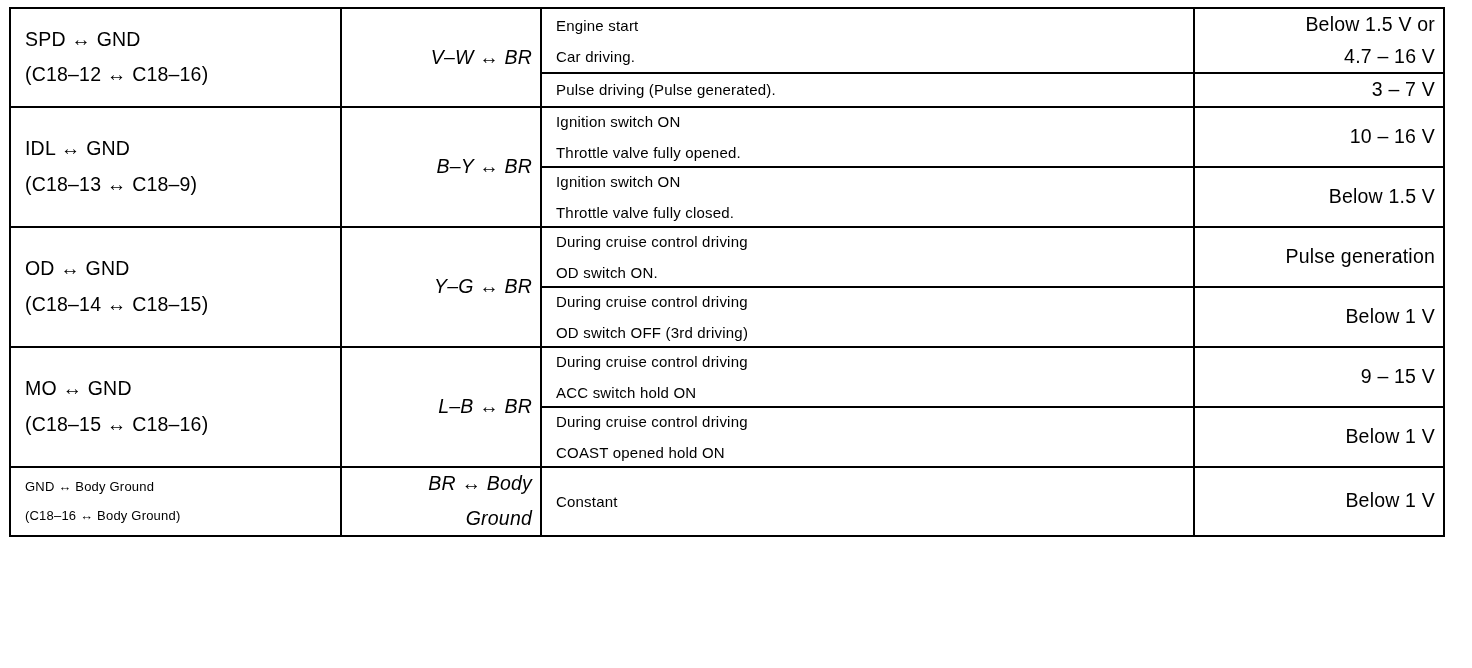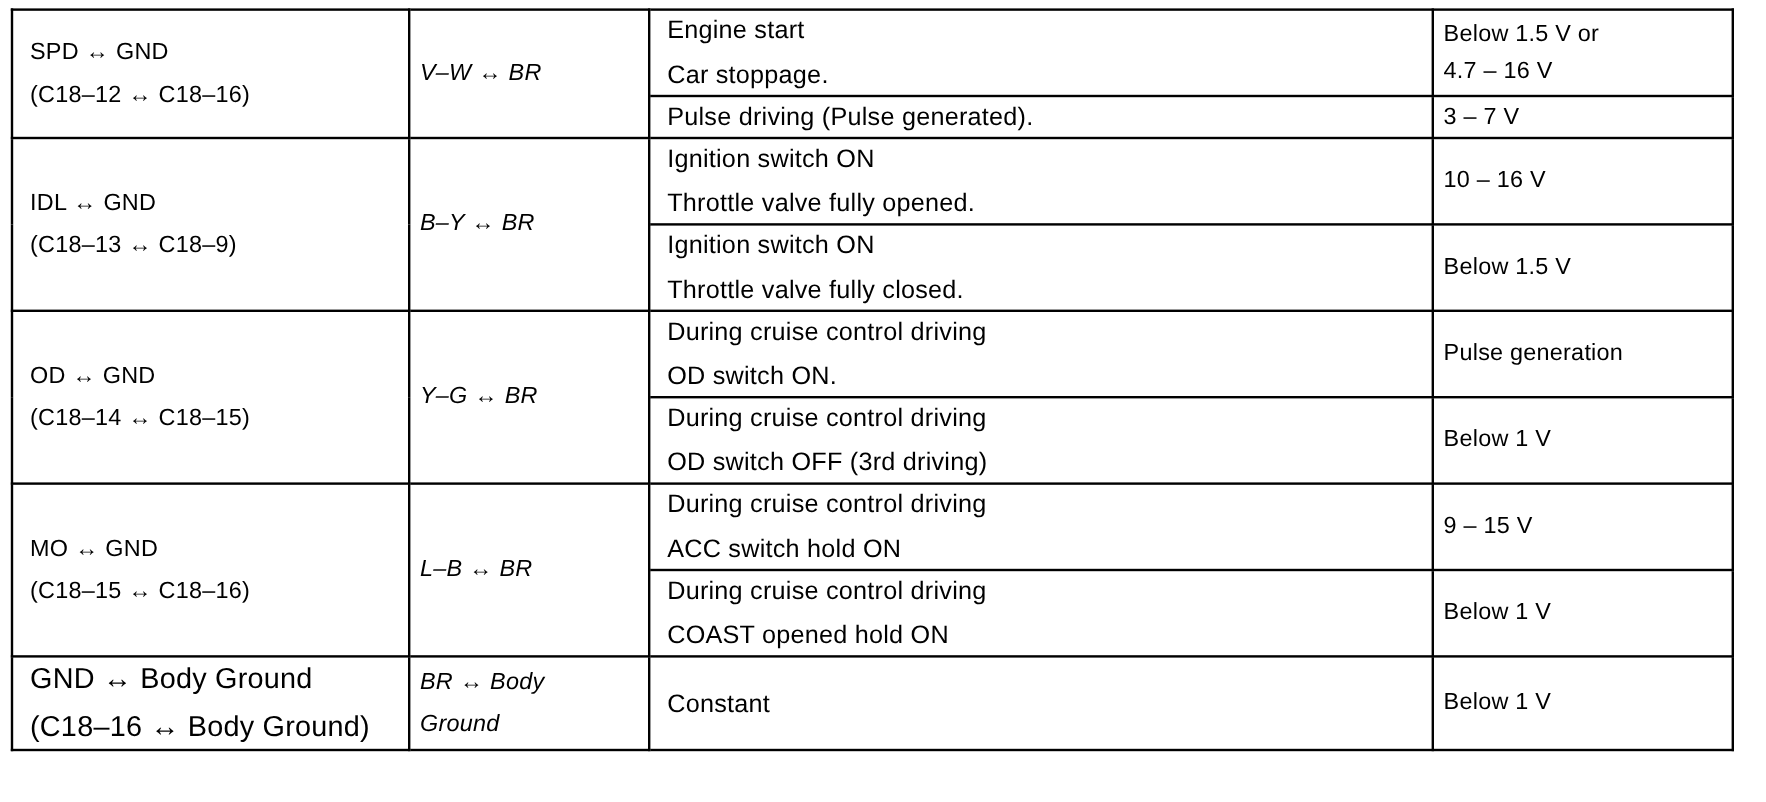--- a/index.html
+++ b/index.html
@@ -51,43 +51,43 @@
     font-size: 19.5px;
     line-height: 1.0;
     letter-spacing: 0.2px;
   }
 
   .pad-left {
     padding: 6px 8px 6px 14px;
   }
   .pad-center {
     padding: 6px 8px;
-    text-align: left;
+    text-align: right;
   }
 
   .line {
     display: block;
     white-space: nowrap;
   }
   .line + .line {
     margin-top: 16px;
   }
 
   
   td.term .cell { font-size: 19.5px; }
-  td.term.small .cell { font-size: 24px; border-radius: 25px; }
+  td.term.small .cell { font-size: 13px; border-radius: 25px; }
 
   
   td.wire {
     text-align: center;
     font-style: italic;
   }
 
   
-  td.cond .cell { font-size: 21px; }
+  td.cond .cell { font-size: 15px; }
 
   
   td.volt {
     text-align: center;
   }
   td.volt .line + .line { margin-top: 12px; }
 </style>
 </head>
 <body>
 
@@ -110,21 +110,21 @@
           </span>
         </td>
         <td class="wire" rowspan="2">
           <span class="cell pad-center">
             <span class="line">V–W ↔ BR</span>
           </span>
         </td>
         <td class="cond">
           <span class="cell pad-left">
             <span class="line">Engine start</span>
-            <span class="line">Car stoppage.</span>
+            <span class="line">Car driving.</span>
           </span>
         </td>
         <td class="volt">
           <span class="cell pad-center">
             <span class="line">Below 1.5 V or</span>
             <span class="line">4.7 – 16 V</span>
           </span>
         </td>
       </tr>
       <tr>

